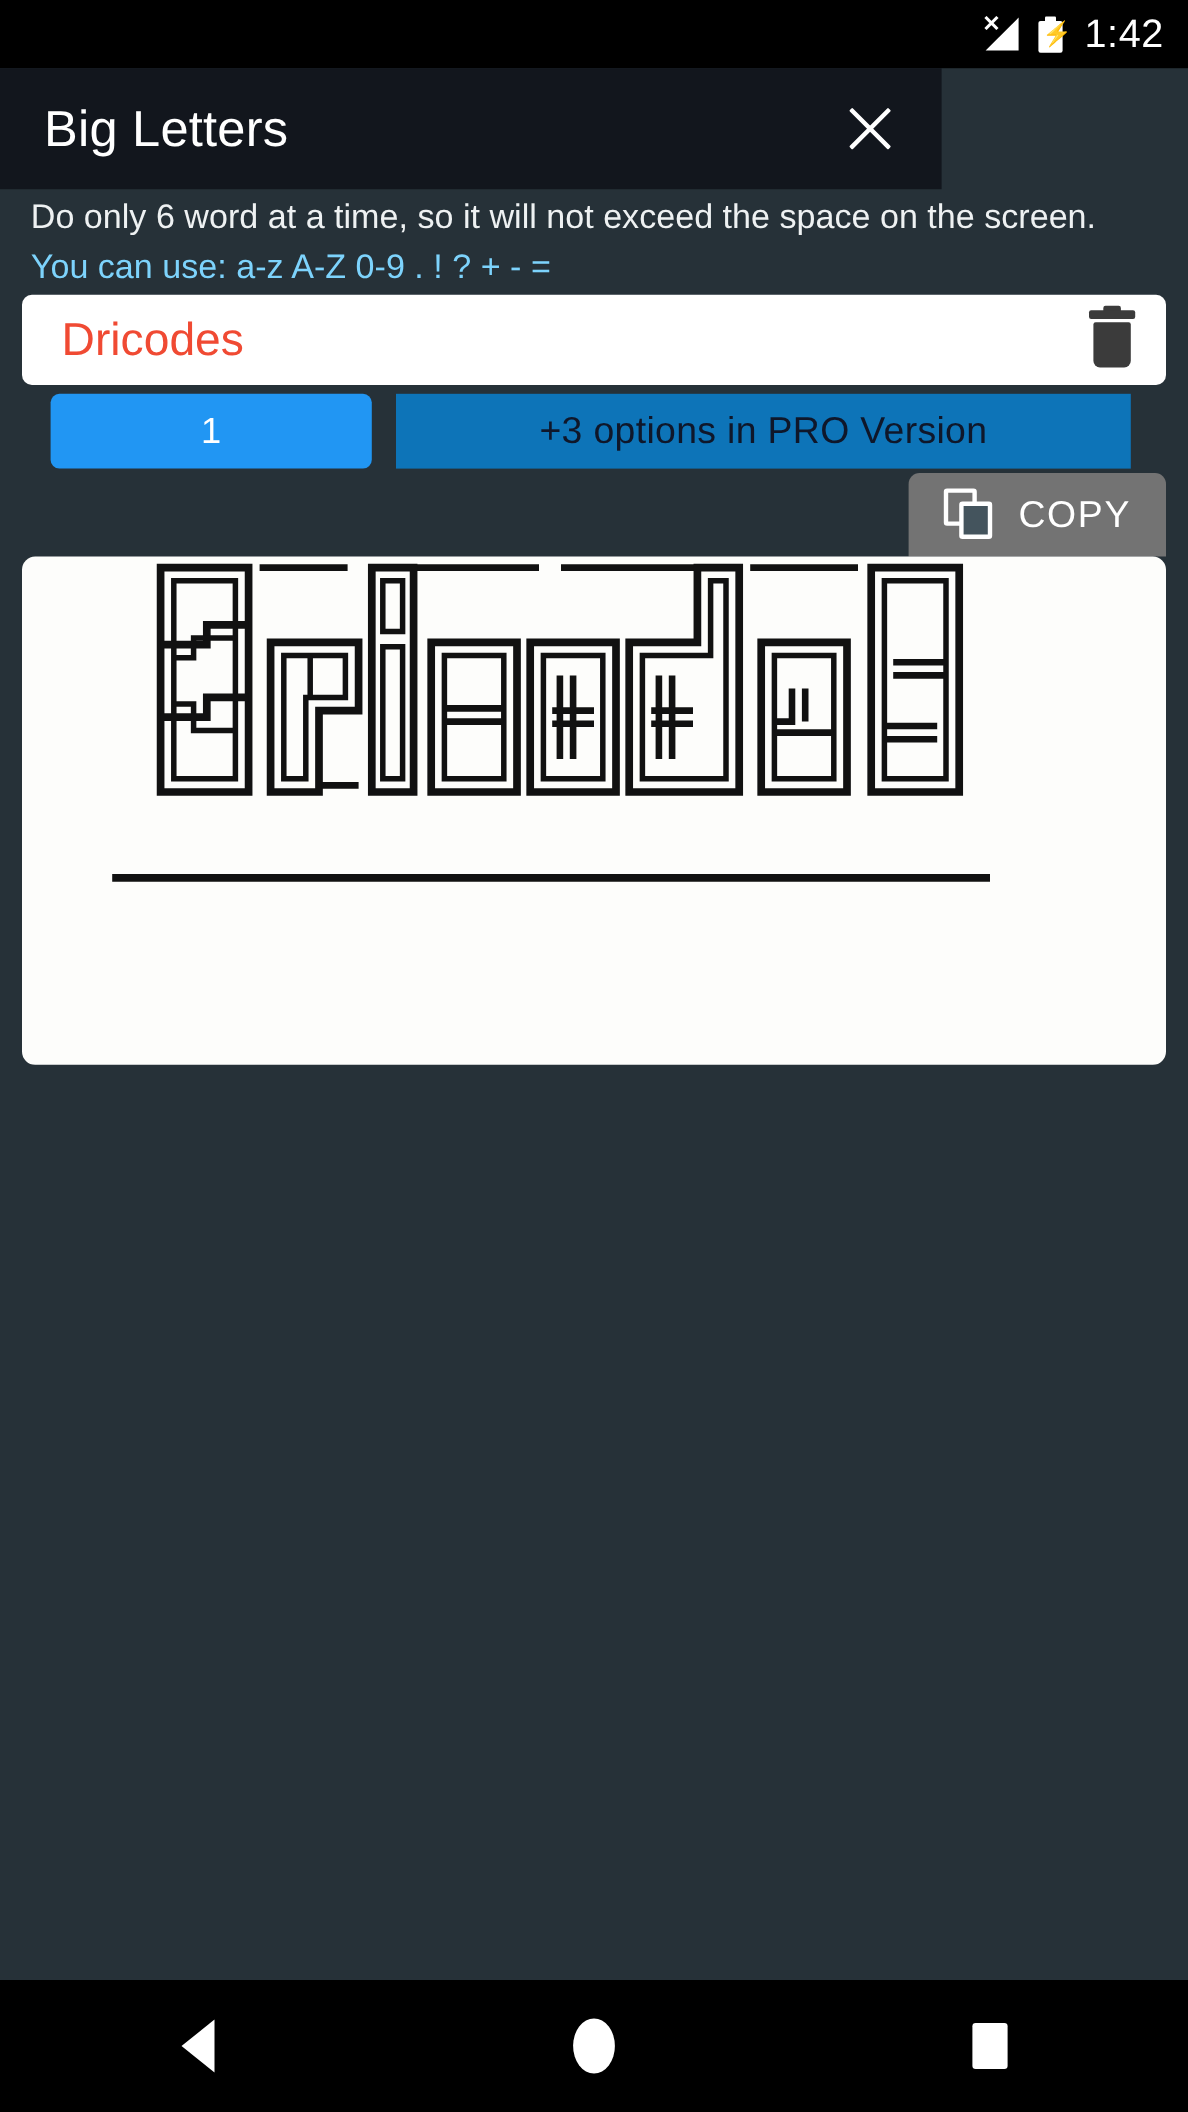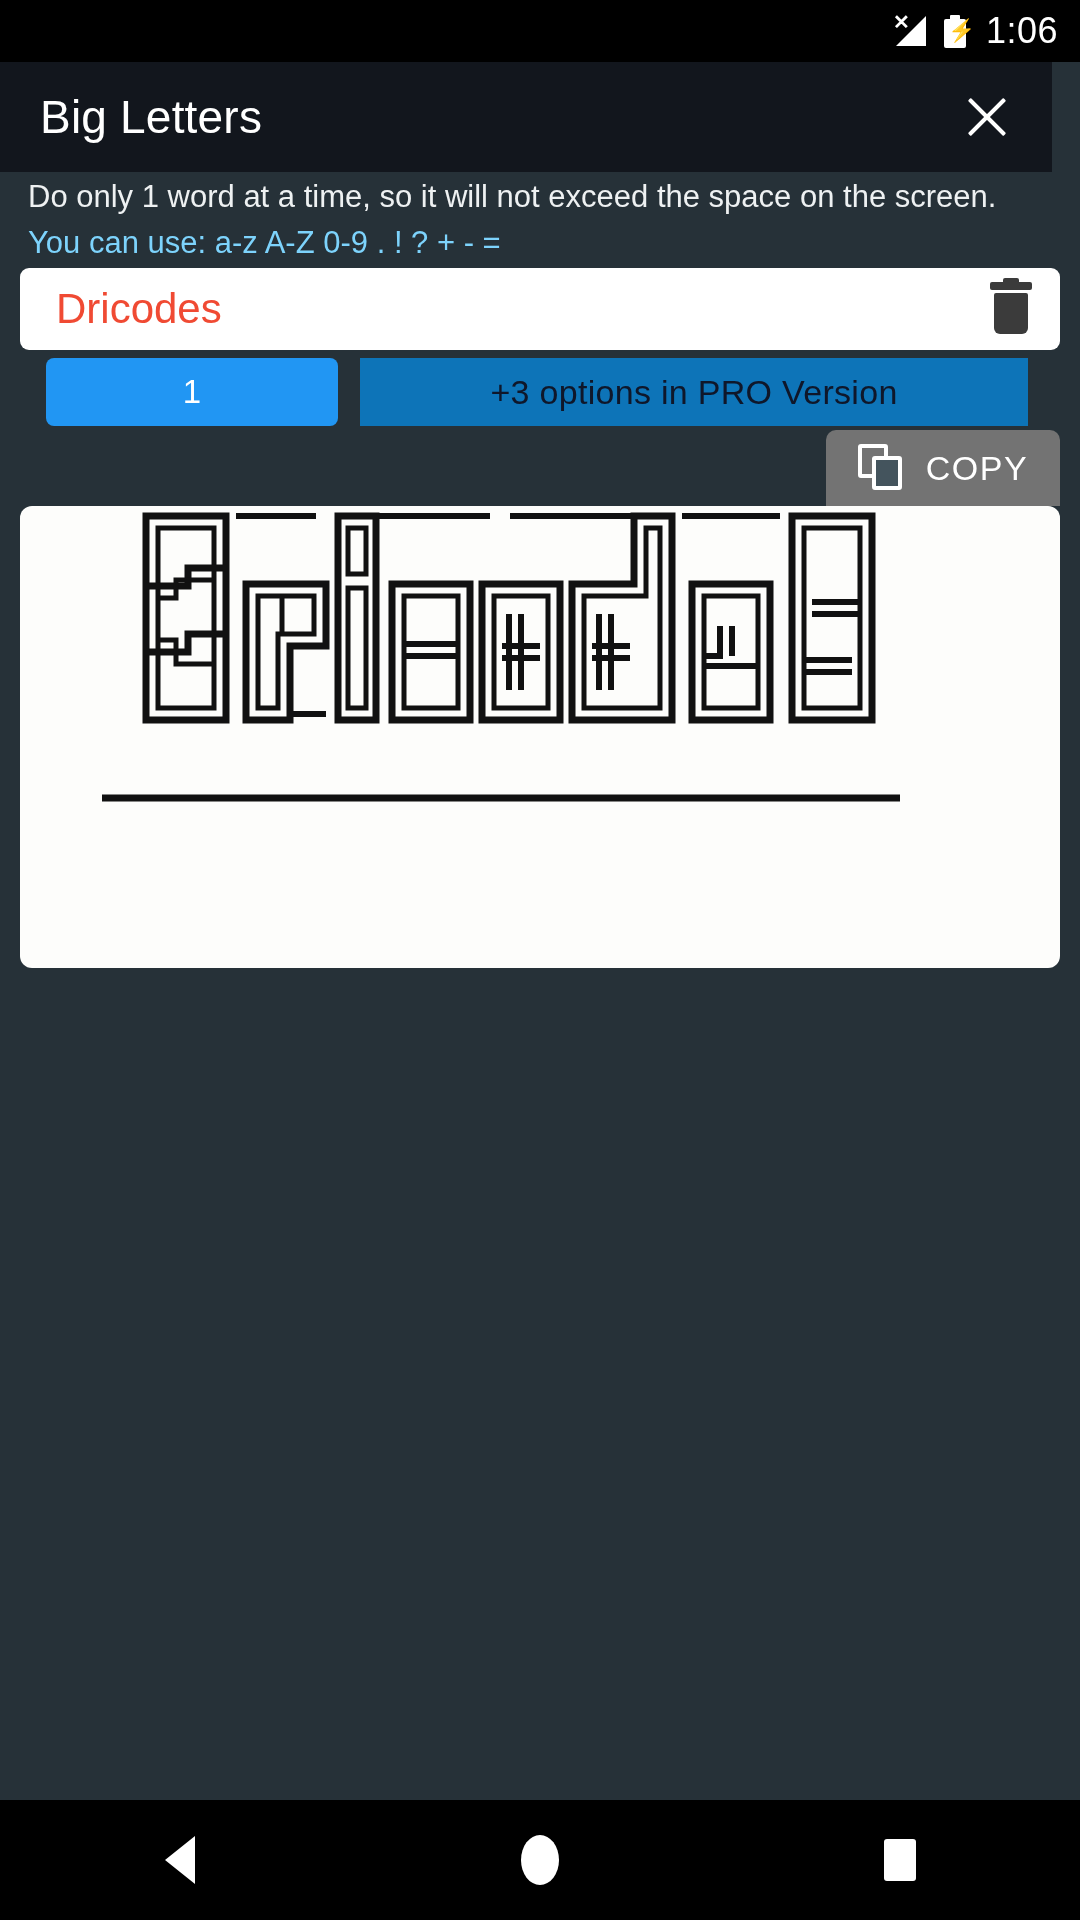--- a/index.html
+++ b/index.html
@@ -43,21 +43,21 @@
     position:absolute; top:5px; left:4px; z-index:3;
     color:#0b0b0b; font-size:22px; line-height:22px; font-weight:700;
   }
   .status-time{
     color:#fff; font-size:36px; line-height:36px; font-weight:400;
     letter-spacing:0.5px; margin-left:6px;
   }
 
   
   .title-bar{
-    position:absolute; top:62px; left:0; width:1052px; height:110px;
+    position:absolute; top:62px; left:0; width:856px; height:110px;
     background:#12161d;
     display:flex; align-items:center; justify-content:space-between;
     padding:0 34px 0 40px;
   }
   .app-title{
     color:#ffffff; font-size:46px; font-weight:400; line-height:50px;
     letter-spacing:0.2px;
   }
   .close-btn{
     width:62px; height:62px; position:relative; cursor:pointer;
@@ -199,31 +199,31 @@
       <div class="sig-tri"></div>
       <div class="sig-x">✕</div>
     </div>
 
     <div class="battery">
       <div class="battery-cap"></div>
       <div class="battery-body"></div>
       <div class="bolt-glyph">⚡</div>
     </div>
 
-    <div class="status-time">1:06</div>
+    <div class="status-time">1:42</div>
   </div>
 </div>
 
 <div class="title-bar">
   <div class="app-title">Big Letters</div>
   <div class="close-btn"></div>
 </div>
 
 <div class="instructions">
-  <div class="instr-line1">Do only 1 word at a time, so it will not exceed the space on the screen.</div>
+  <div class="instr-line1">Do only 6 word at a time, so it will not exceed the space on the screen.</div>
   <div class="instr-line2">You can use: a-z A-Z 0-9 . ! ? + - =</div>
 </div>
 
 <div class="input-row">
   <div class="input-value">Dricodes</div>
   <div class="trash-icon">
     <div class="trash-handle"></div>
     <div class="trash-lid"></div>
     <div class="trash-body"></div>
   </div>

